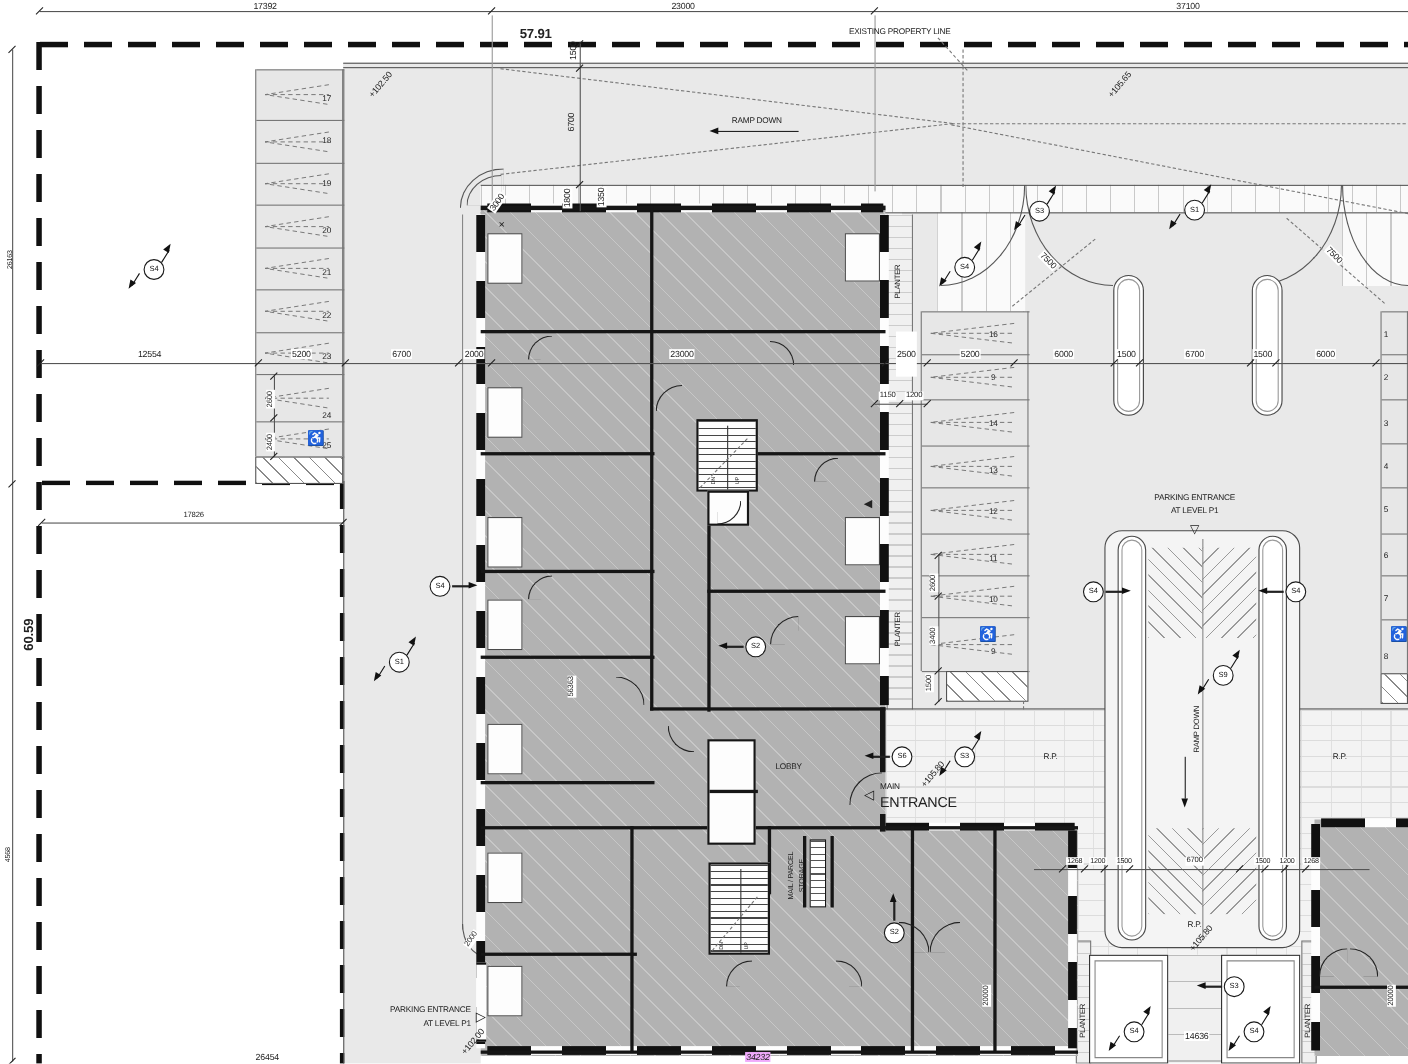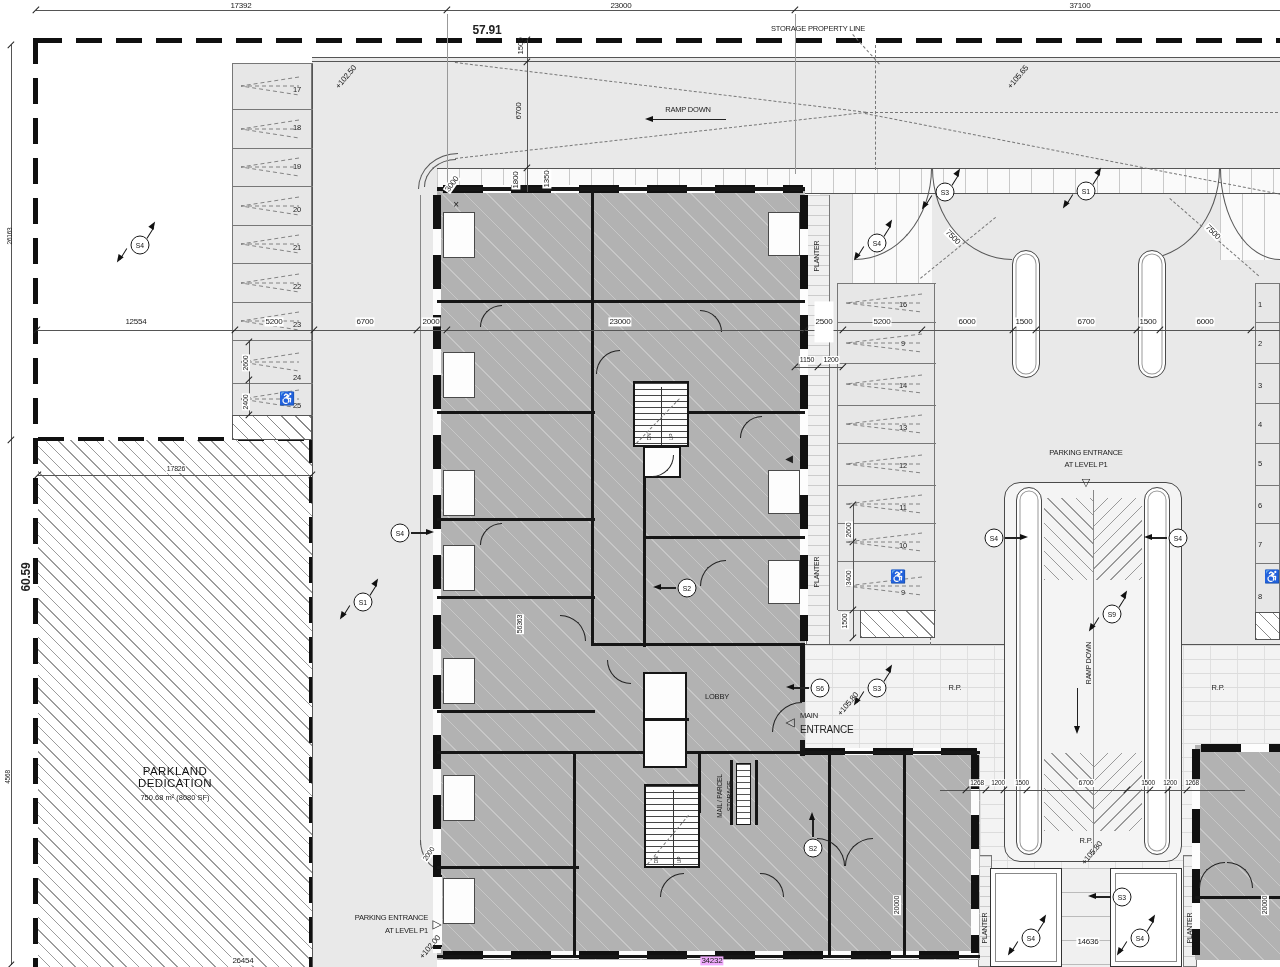--- a/index.html
+++ b/index.html
@@ -42,25 +42,20 @@
   #parkland{position:absolute;left:38px;top:440px;width:274px;height:527px;background:#fff;
      background-image:repeating-linear-gradient(45deg,transparent 0 8px,#9c9c9c 8px 9px);}
   .pk-t{position:absolute;left:50%;top:325px;transform:translateX(-50%);font-size:11.5px;letter-spacing:.4px;color:#111;text-align:center;white-space:pre;}
   .pk-s{position:absolute;left:50%;top:353px;transform:translateX(-50%);font-size:7.5px;color:#222;white-space:pre;}
   svg{position:absolute;overflow:visible;}
 </style>
 </head>
 <body>
 
 <div id="stage">
-  <div id="parkland">
-    <div class="pk-t">PARKLAND
-DEDICATION</div>
-    <div class="pk-s">750.68 m² (8080 SF)</div>
-  </div>
 <div class="road" style="position: absolute; left: 312px; top: 57px; width: 968px; height: 111px;"></div>
     <div class="road" style="position: absolute; left: 312px; top: 57px; width: 125px; height: 910px;"></div>
     <div class="road" style="position: absolute; left: 820px; top: 168px; width: 460px; height: 477px;"></div>
     <div class="pav1" style="position: absolute; left: 437px; top: 168px; width: 843px; height: 25px;"></div>
     <div class="pav1" style="position: absolute; left: 852px; top: 193px; width: 80px; height: 147px;"></div>
     <div class="pav1" style="position: absolute; left: 1220px; top: 193px; width: 60px; height: 67px;"></div>
     <div class="pav2" style="position: absolute; left: 805px; top: 645px; width: 475px; height: 145px;"></div>
     <div class="pav2" style="position: absolute; left: 980px; top: 790px; width: 217px; height: 78px;"></div>
     <div class="pav3" style="position: absolute; left: 806px; top: 195px; width: 24px; height: 450px; border-left: 1px solid rgb(119, 119, 119); border-right: 1px solid rgb(119, 119, 119); background-image: repeating-linear-gradient(rgb(204, 204, 204) 0px, rgb(204, 204, 204) 1px, transparent 1px, transparent 10px);"></div>
     <div class="pav3" style="position: absolute; left: 978px; top: 855px; width: 14px; height: 112px; border: 1px solid rgb(119, 119, 119); background-image: repeating-linear-gradient(rgb(204, 204, 204) 0px, rgb(204, 204, 204) 1px, transparent 1px, transparent 10px);"></div>
@@ -363,21 +358,21 @@
     <div class="tk" style="left: 853px; top: 505px;"></div>
     <div class="tk" style="left: 853px; top: 542px;"></div>
     <div class="tk" style="left: 853px; top: 610px;"></div>
     <div class="tk" style="left: 853px; top: 638px;"></div>
     <div class="ln" style="position: absolute; left: 447px; top: 14px; width: 1px; height: 176px; background: rgb(153, 153, 153);"></div>
     <div class="ln" style="position: absolute; left: 795px; top: 14px; width: 1px; height: 160px; background: rgb(153, 153, 153);"></div>
     <div class="lb" style="left: 241px; top: 6px; transform: translate(-50%, -50%);">17392</div>
     <div class="lb" style="left: 621px; top: 6px; transform: translate(-50%, -50%);">23000</div>
     <div class="lb" style="left: 1080px; top: 6px; transform: translate(-50%, -50%);">37100</div>
     <div class="lb" style="left: 487px; top: 31px; font-size: 12px; font-weight: bold; transform: translate(-50%, -50%);">57.91</div>
-    <div class="lb" style="left: 818px; top: 29px; font-size: 7.5px; transform: translate(-50%, -50%);">STORAGE PROPERTY LINE</div>
+    <div class="lb" style="left: 818px; top: 29px; font-size: 7.5px; transform: translate(-50%, -50%);">EXISTING PROPERTY LINE</div>
     <div class="lb" style="left: 688px; top: 110px; font-size: 7.5px; transform: translate(-50%, -50%);">RAMP DOWN</div>
     <div class="lb" style="left: 346px; top: 77px; transform: translate(-50%, -50%) rotate(-50deg);">+102.50</div>
     <div class="lb" style="left: 1018px; top: 77px; transform: translate(-50%, -50%) rotate(-50deg);">+105.65</div>
     <div class="lb" style="left: 521px; top: 46px; transform: translate(-50%, -50%) rotate(-90deg);">1500</div>
     <div class="lb" style="left: 519px; top: 111px; transform: translate(-50%, -50%) rotate(-90deg);">6700</div>
     <div class="lb" style="left: 516px; top: 180px; background: rgb(255, 255, 255); padding: 0px 1px; transform: translate(-50%, -50%) rotate(-90deg);">1800</div>
     <div class="lb" style="left: 547px; top: 179px; background: rgb(255, 255, 255); padding: 0px 1px; transform: translate(-50%, -50%) rotate(-90deg);">1350</div>
     <div class="lb" style="left: 452px; top: 184px; background: rgb(255, 255, 255); padding: 0px 1px; transform: translate(-50%, -50%) rotate(-55deg);">3000</div>
     <div class="lb" style="left: 10px; top: 236px; font-size: 6.5px; transform: translate(-50%, -50%) rotate(-90deg);">26163</div>
     <div class="lb" style="left: 27px; top: 577px; font-size: 12px; font-weight: bold; transform: translate(-50%, -50%) rotate(-90deg);">60.59</div>
@@ -407,21 +402,21 @@
     <div class="lb" style="left: 1086px; top: 453px; font-size: 7.5px; transform: translate(-50%, -50%);">PARKING ENTRANCE</div>
     <div class="lb" style="left: 1086px; top: 465px; font-size: 7.5px; transform: translate(-50%, -50%);">AT LEVEL P1</div>
     <div class="lb" style="left: 1086px; top: 482px; font-size: 11px; transform: translate(-50%, -50%);">▽</div>
     <div class="lb" style="left: 817px; top: 256px; font-size: 7px; transform: translate(-50%, -50%) rotate(-90deg);">PLANTER</div>
     <div class="lb" style="left: 817px; top: 572px; font-size: 7px; transform: translate(-50%, -50%) rotate(-90deg);">PLANTER</div>
     <div class="lb" style="left: 985px; top: 928px; font-size: 7px; transform: translate(-50%, -50%) rotate(-90deg);">PLANTER</div>
     <div class="lb" style="left: 1190px; top: 928px; font-size: 7px; transform: translate(-50%, -50%) rotate(-90deg);">PLANTER</div>
     <div class="lb" style="left: 520px; top: 624px; font-size: 7px; background: rgb(255, 255, 255); padding: 0px 1px; transform: translate(-50%, -50%) rotate(-90deg);">56363</div>
     <div class="lb" style="left: 717px; top: 697px; font-size: 7.5px; transform: translate(-50%, -50%);">LOBBY</div>
     <div class="lb" style="left: 800px; top: 716px; font-size: 7.5px; transform: translate(0px, -50%);">MAIN</div>
-    <div class="lb" style="left: 800px; top: 730px; font-size: 10px; transform: translate(0px, -50%);">ENTRANCE</div>
+    <div class="lb" style="left: 800px; top: 730px; font-size: 13px; transform: translate(0px, -50%);">ENTRANCE</div>
     <div class="lb" style="left: 790px; top: 723px; font-size: 12px; transform: translate(-50%, -50%);">◁</div>
     <div class="lb" style="left: 720px; top: 796px; font-size: 6.5px; transform: translate(-50%, -50%) rotate(-90deg);">MAIL / PARCEL</div>
     <div class="lb" style="left: 730px; top: 796px; font-size: 6.5px; transform: translate(-50%, -50%) rotate(-90deg);">STORAGE</div>
     <div class="lb" style="left: 955px; top: 688px; font-size: 7.5px; transform: translate(-50%, -50%);">R.P.</div>
     <div class="lb" style="left: 1218px; top: 688px; font-size: 7.5px; transform: translate(-50%, -50%);">R.P.</div>
     <div class="lb" style="left: 1086px; top: 841px; font-size: 7.5px; transform: translate(-50%, -50%);">R.P.</div>
     <div class="lb" style="left: 1089px; top: 663px; font-size: 7px; transform: translate(-50%, -50%) rotate(-90deg);">RAMP DOWN</div>
     <div class="lb" style="left: 848px; top: 704px; transform: translate(-50%, -50%) rotate(-50deg);">+105.80</div>
     <div class="lb" style="left: 1092px; top: 853px; transform: translate(-50%, -50%) rotate(-50deg);">+105.80</div>
     <div class="lb" style="left: 977px; top: 783px; font-size: 6.5px; background: rgb(255, 255, 255); padding: 0px 1px; transform: translate(-50%, -50%);">1268</div>
@@ -433,21 +428,21 @@
     <div class="lb" style="left: 1192px; top: 783px; font-size: 6.5px; background: rgb(255, 255, 255); padding: 0px 1px; transform: translate(-50%, -50%);">1268</div>
     <div class="lb" style="left: 428px; top: 918px; font-size: 7.5px; transform: translate(-100%, -50%);">PARKING ENTRANCE</div>
     <div class="lb" style="left: 428px; top: 931px; font-size: 7.5px; transform: translate(-100%, -50%);">AT LEVEL P1</div>
     <div class="lb" style="left: 437px; top: 925px; font-size: 12px; transform: translate(-50%, -50%);">▷</div>
     <div class="lb" style="left: 430px; top: 947px; transform: translate(-50%, -50%) rotate(-50deg);">+102.00</div>
     <div class="lb" style="left: 429px; top: 854px; font-size: 7px; background: rgb(255, 255, 255); padding: 0px 1px; transform: translate(-50%, -50%) rotate(-55deg);">2000</div>
     <div class="lb" style="left: 897px; top: 905px; font-size: 7px; background: rgb(255, 255, 255); padding: 0px 1px; transform: translate(-50%, -50%) rotate(-90deg);">20000</div>
     <div class="lb" style="left: 1265px; top: 905px; font-size: 7px; background: rgb(255, 255, 255); padding: 0px 1px; transform: translate(-50%, -50%) rotate(-90deg);">20000</div>
     <div class="lb" style="left: 1088px; top: 942px; background: rgb(255, 255, 255); padding: 0px 1px; transform: translate(-50%, -50%);">14636</div>
     <div class="lb" style="left: 243px; top: 961px; background: rgb(255, 255, 255); padding: 0px 1px; transform: translate(-50%, -50%);">26454</div>
-    <div class="lb" style="left: 712px; top: 961px; background: #f0abfc; padding: 0px 1px; transform: translate(-50%, -50%);">34232</div>
+    <div class="lb" style="left: 689px; top: 961px; background: #f0abfc; padding: 0px 1px; transform: translate(-50%, -50%); font-style: italic;">34232</div>
     <div class="lb" style="left: 789px; top: 459px; font-size: 10px; transform: translate(-50%, -50%);">◀</div>
     <div class="lb" style="left: 456px; top: 205px; font-size: 10px; transform: translate(-50%, -50%);">×</div>
     <div class="lb" style="left: 287px; top: 399px; font-size: 13px; transform: translate(-50%, -50%);">♿</div>
     <div class="lb" style="left: 898px; top: 577px; font-size: 13px; transform: translate(-50%, -50%);">♿</div>
     <div class="lb" style="left: 1272px; top: 577px; font-size: 13px; transform: translate(-50%, -50%);">♿</div>
     <div class="lb" style="left: 650px; top: 437px; font-size: 5px; transform: translate(-50%, -50%) rotate(-90deg);">DN</div>
     <div class="lb" style="left: 672px; top: 437px; font-size: 5px; transform: translate(-50%, -50%) rotate(-90deg);">UP</div>
     <div class="lb" style="left: 657px; top: 860px; font-size: 5px; transform: translate(-50%, -50%) rotate(-90deg);">DN</div>
     <div class="lb" style="left: 680px; top: 860px; font-size: 5px; transform: translate(-50%, -50%) rotate(-90deg);">UP</div>
     <div class="mark" style="left: 140px; top: 245px;">S4</div>

